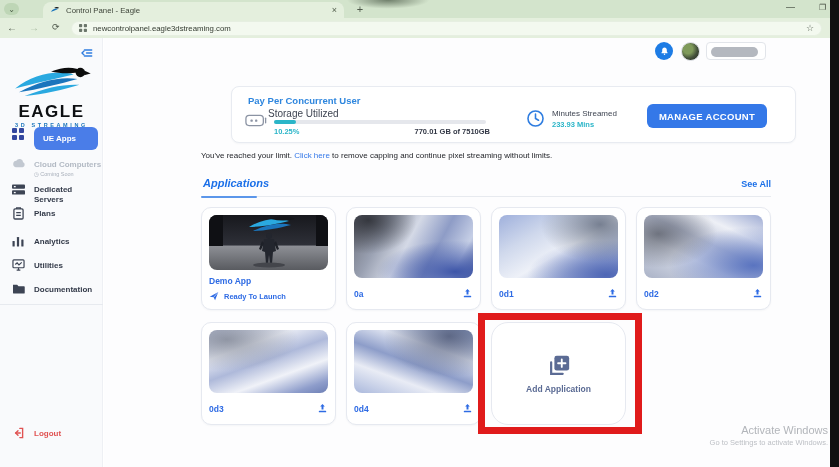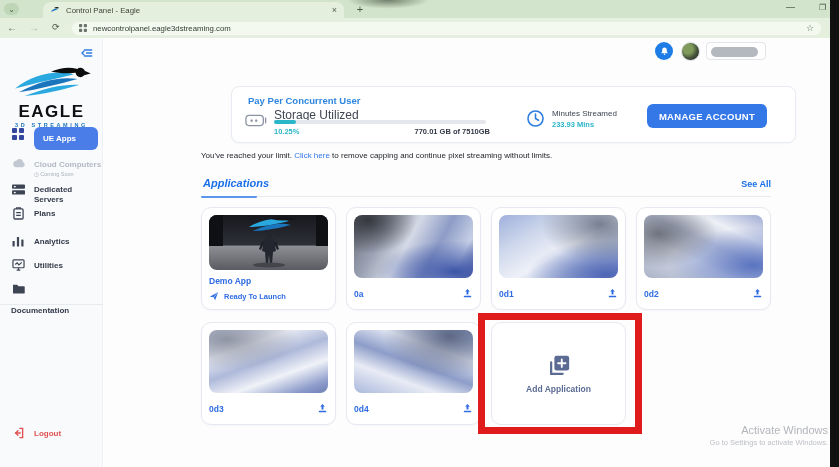--- a/index.html
+++ b/index.html
@@ -41,40 +41,40 @@
   .brand-tag { font-size:5.5px; font-weight:700; letter-spacing:2.6px; color:#1b75bc; margin-top:2px; }
   .mi { position:absolute; left:0; width:103px; display:flex; align-items:flex-start; padding-left:11px; gap:9px; color:#333a49; }
   .mi .ic { width:14px; display:flex; justify-content:center; flex:none; margin-top:1px; color:#3d4454; }
   .mi .lbl { font-size:8px; font-weight:600; line-height:1.25; padding-top:3px; }
   .mi-ueapps { top:89px; }
   .ueapps-pill { flex:1; margin-right:5px; background:#4a7de8; border-radius:6px; color:#fff;
     font-size:8px; font-weight:700; padding:7px 9px; }
   .mi-cloud { top:119px; color:#b3bac4; } .mi-cloud .ic { color:#c2c8d1; }
   .mi-cloud .sub { font-size:5.5px; font-weight:400; color:#a9b0bb; margin-top:1px; }
   .mi-dedicated { top:144px; } .mi-plans { top:168px; } .mi-analytics { top:196px; }
-  .mi-utilities { top:220px; } .mi-docs { top:244px;flex-direction:column; }
+  .mi-utilities { top:220px; } .mi-docs { top:244px; }
   .side-divider { position:absolute; left:0; top:266px; width:103px; border-top:1px solid #e7eaef; }
   .mi-logout { top:388px; color:#e05252; } .mi-logout .ic { color:#e05252; }
   .mi-logout .lbl { font-weight:600; }
 
   
   .main { position:absolute; left:104px; top:0; width:726px; height:429px; background:#fdfdfe; }
   .bell { position:absolute; left:551px; top:4px; width:18px; height:18px; border-radius:50%;
     background:#1d7ce5; display:flex; align-items:center; justify-content:center; }
   .avatar { position:absolute; left:577px; top:4px; width:19px; height:19px; border-radius:50%;
     background:radial-gradient(circle at 35% 35%, #7f9a5a 0 30%, #43503a 60%, #23291f 100%); border:1px solid #d7dadf; }
   .name-box { position:absolute; left:602px; top:4px; width:60px; height:18px; background:#fff;
     border:1px solid #e2e5ea; border-radius:4px; }
   .name-pill { position:absolute; left:4px; top:4px; width:47px; height:10px; border-radius:5px; background:#b4b8bf; }
 
   .billing { position:absolute; left:97px; top:48px; width:565px; height:57px; background:#fff;
     border:1px solid #e8ebf1; border-radius:8px; box-shadow:0 1px 2px rgba(30,40,80,.04);margin-left:30px; }
   .billing-title { position:absolute; left:16px; top:8px; font-size:9.5px; font-weight:700; color:#2e86de; }
   .storage-ic { position:absolute; left:13px; top:26px; color:#8b93a3; }
-  .storage-lbl { position:absolute; left:42px; top:21px; font-size:12px; color:#3f4552; }
+  .storage-lbl { position:absolute; left:36px; top:21px; font-size:10px; color:#3f4552; }
   .bar-track { position:absolute; left:42px; top:33px; width:212px; height:4px; border-radius:2px; background:#e5e7ec; }
   .bar-fill { height:4px; border-radius:2px; background:#2ab5c8; width:10%; }
   .storage-pct { position:absolute; left:42px; top:40px; font-size:7.5px; font-weight:700; color:#2ab5c8; }
   .storage-amt { position:absolute; left:150px; top:40px; width:108px; text-align:right; font-size:7.5px; font-weight:700; color:#333846; }
   .clock-ic { position:absolute; left:294px; top:22px; }
   .minutes-lbl { position:absolute; left:320px; top:22px; font-size:8px; color:#3f4552; }
   .minutes-val { position:absolute; left:320px; top:33px; font-size:7.5px; font-weight:700; color:#2ab5c8; }
   .manage-btn { position:absolute; left:415px; top:17px; width:120px; height:24px; background:#3478e8;
     border-radius:6px; color:#fff; font-size:9.5px; font-weight:700; display:flex; align-items:center; justify-content:center; letter-spacing:.3px; }
 
@@ -109,21 +109,21 @@
     radial-gradient(110% 120% at 12% 30%, rgba(70,74,84,.7) 0%, rgba(70,74,84,0) 45%),
     radial-gradient(130% 110% at 92% 80%, #5a74c0 0%, rgba(90,116,192,0) 55%),
     linear-gradient(25deg,#aab2c6 0%,#d9deeb 35%,#c0c7dc 55%,#eef0f6 75%,#9facd4 100%); }
   .img-d { background:
     radial-gradient(120% 100% at 15% 15%, rgba(120,126,140,.75) 0%, rgba(120,126,140,0) 50%),
     linear-gradient(160deg,#c3cbe2 0%,#e8ebf4 28%,#aeb9da 48%,#f0f2f8 68%,#8e9dcb 88%,#6d7fb5 100%); }
   .img-e { background:
     radial-gradient(110% 130% at 80% 10%, rgba(70,80,110,.8) 0%, rgba(70,80,110,0) 50%),
     linear-gradient(200deg,#9db0da 0%,#dfe4f1 30%,#8d9dc9 52%,#e9ecf5 72%,#aab8dc 100%); }
 
-  .add-card { width:135px; height:103px; background:#fff; border:1px solid #e6e9f0; border-radius:10px;
+  .add-card { width:135px; height:103px; background:#fff; border:1px solid #e6e9f0; border-radius:17px;
     display:flex; flex-direction:column; align-items:center; justify-content:center; gap:6px; }
   .add-label { font-size:8.5px; font-weight:700; color:#5b6b94; }
 
   .annotation { position:absolute; left:374px; top:275px; width:164px; height:121px;
     border:7px solid #e01b1b; pointer-events:none; z-index:5; }
 
   .watermark { position:absolute; left:585px; top:386px; width:139px; text-align:right; color:#b2b5ba; }
   .wm1 { font-size:11px; }
   .wm2 { font-size:7.5px; color:#bcbfc4; margin-top:2px; }
 </style>

